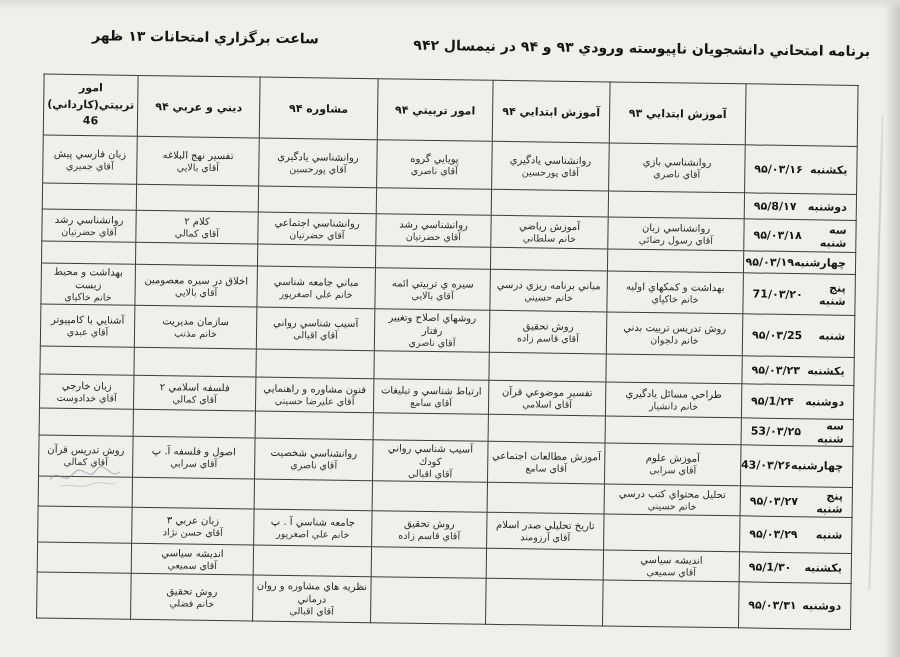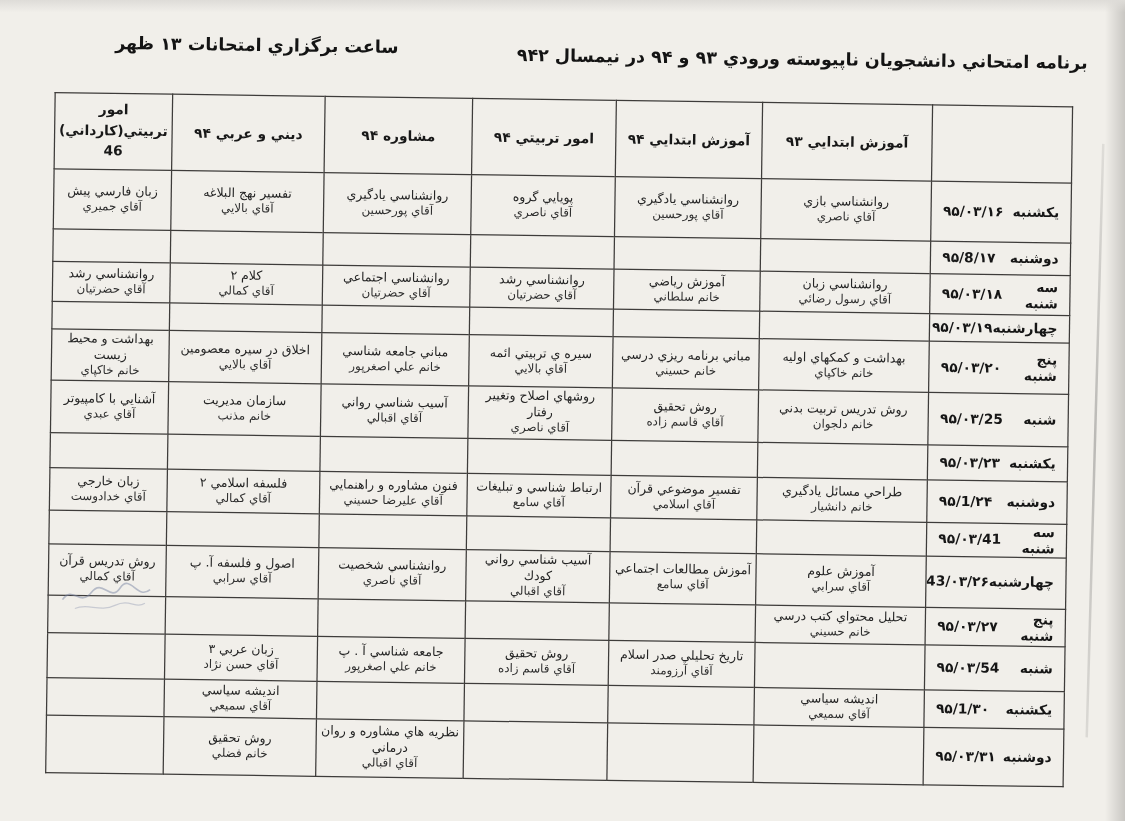--- a/index.html
+++ b/index.html
@@ -213,21 +213,21 @@
           </td>
           <td class="cell">
             <span class="course"></span>
             <span class="teacher"></span>
           </td>
         </tr>
         <tr>
           <td class="daycell">
             <div class="wrap">
               <span class="day">پنج شنبه</span>
-              <span class="date">۹۵/۰۳/۲۰</span>
+              <span class="date">71/۰۳/۲۰</span>
             </div>
           </td>
           <td class="cell">
             <span class="course">بهداشت و كمكهاي اوليه</span>
             <span class="teacher">خانم خاكپاي</span>
           </td>
           <td class="cell">
             <span class="course">مباني برنامه ريزي درسي</span>
             <span class="teacher">خانم حسيني</span>
           </td>
@@ -341,21 +341,21 @@
           </td>
           <td class="cell">
             <span class="course">زبان خارجي</span>
             <span class="teacher">آقاي خدادوست</span>
           </td>
         </tr>
         <tr>
           <td class="daycell">
             <div class="wrap">
               <span class="day">سه شنبه</span>
-              <span class="date">۹۵/۰۳/41</span>
+              <span class="date">53/۰۳/۲۵</span>
             </div>
           </td>
           <td class="cell">
             <span class="course"></span>
             <span class="teacher"></span>
           </td>
           <td class="cell">
             <span class="course"></span>
             <span class="teacher"></span>
           </td>
@@ -437,21 +437,21 @@
           </td>
           <td class="cell">
             <span class="course"></span>
             <span class="teacher"></span>
           </td>
         </tr>
         <tr>
           <td class="daycell">
             <div class="wrap">
               <span class="day">شنبه</span>
-              <span class="date">۹۵/۰۳/54</span>
+              <span class="date">۹۵/۰۳/۲۹</span>
             </div>
           </td>
           <td class="cell">
             <span class="course"></span>
             <span class="teacher"></span>
           </td>
           <td class="cell">
             <span class="course">تاريخ تحليلي صدر اسلام</span>
             <span class="teacher">آقاي آرزومند</span>
           </td>

